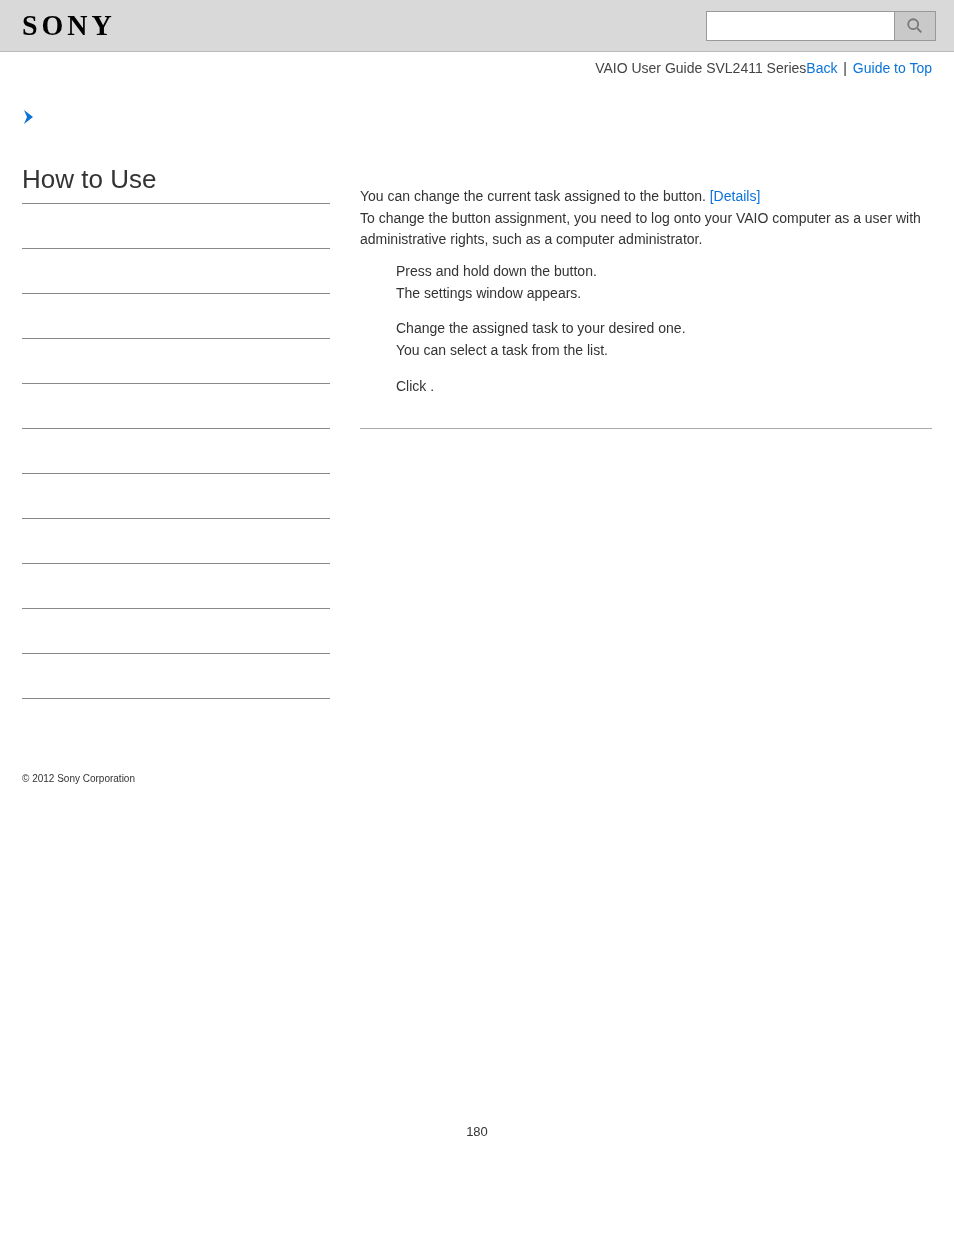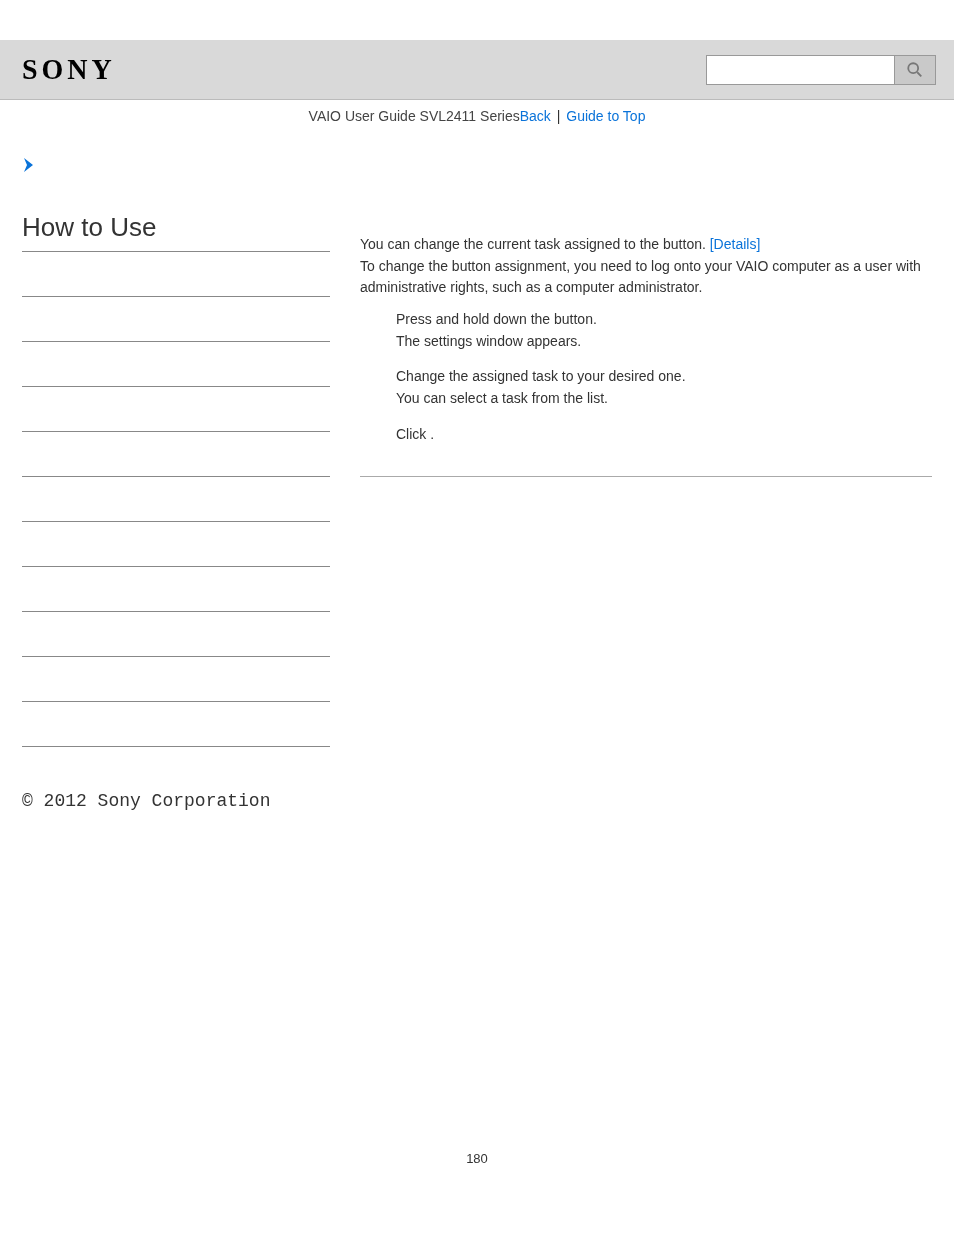--- a/index.html
+++ b/index.html
@@ -10,23 +10,22 @@
     background: #fff;
     width: 954px;
   }
   .header-bar {
     background: #d9d9d9;
     border-bottom: 1px solid #bbb;
     display: flex;
     align-items: center;
     justify-content: space-between;
     padding: 10px 18px 10px 22px;
-    height: 60px;
+    height: 52px;
     box-sizing: border-box;
-    margin-top: 40px;
   }
   .sony-logo {
     font-family: "Times New Roman", serif;
     font-weight: 900;
     font-size: 28px;
     letter-spacing: 4px;
     color: #000;
     transform: scaleY(1.05);
   }
   .search-wrap {
@@ -48,21 +47,21 @@
     border: 1px solid #999;
     background: #c9c9c9;
     display: flex;
     align-items: center;
     justify-content: center;
     cursor: pointer;
   }
   .search-icon svg { display: block; }
   .topnav {
     display: flex;
-    justify-content: center;
+    justify-content: flex-end;
     align-items: center;
     padding: 8px 22px 0 22px;
     font-size: 14px;
   }
   .guide-title { color: #444; }
   .topnav-right a { color: #0a73d9; text-decoration: none; cursor: pointer; }
   .topnav-right .sep { color: #333; margin: 0 2px; }
   .chevron {
     margin: 32px 0 0 22px;
     width: 16px; height: 18px;
@@ -100,23 +99,23 @@
   .steps { padding: 10px 0 10px 36px; }
   .step { margin-bottom: 14px; }
   .step-line2 { display: block; }
   .main-hr {
     border: none;
     border-top: 1px solid #aaa;
     margin-top: 6px;
   }
   .copyright {
     padding: 0 22px;
-    font-size: 18px;
+    font-size: 10px;
     color: #333;
-    font-family: Liberation Mono, monospace;
+    margin-top: 30px;
   }
   .page-num {
     text-align: center;
     font-size: 13px;
     margin-top: 340px;
   }
 </style>
 </head>
 <body>
 

